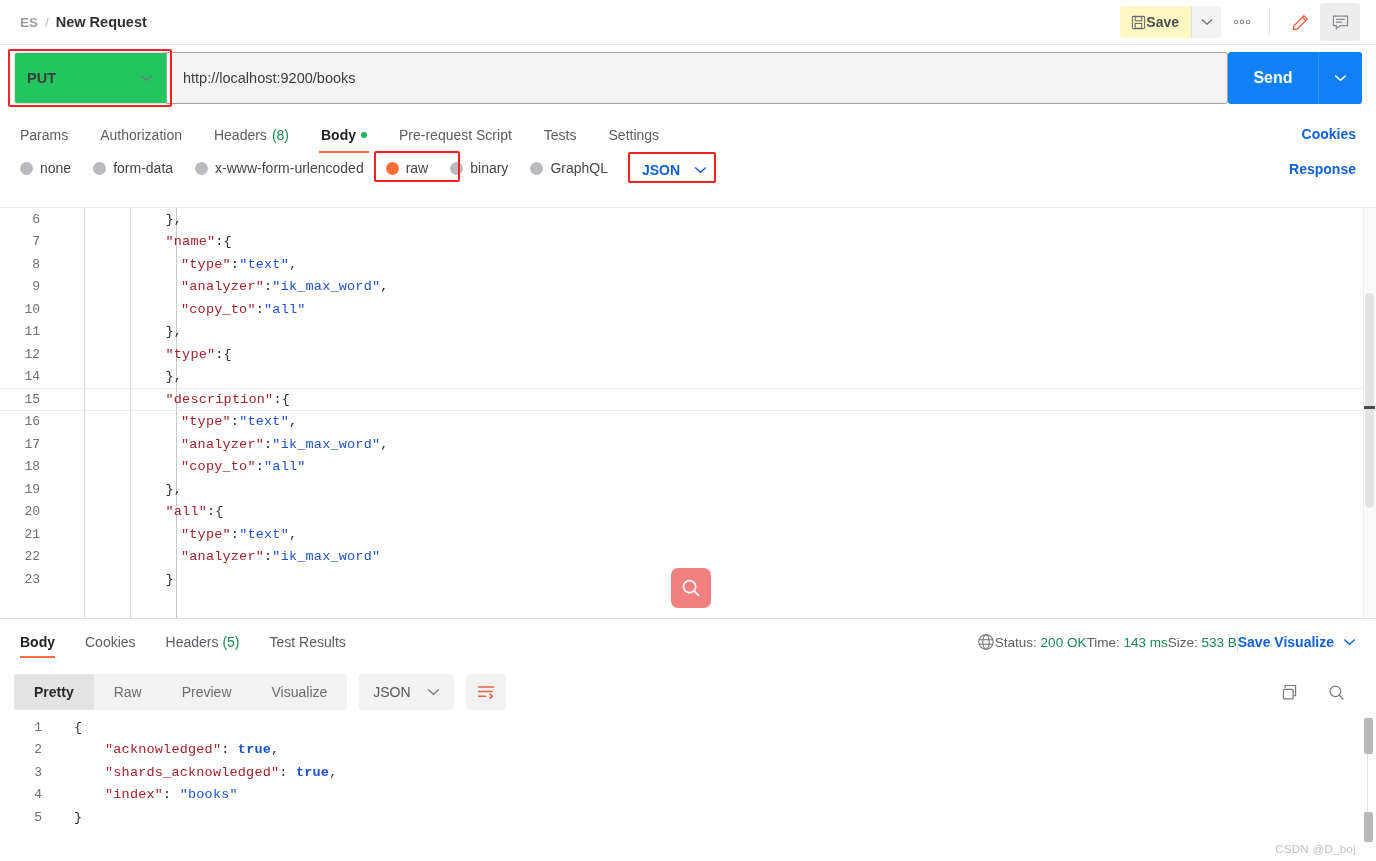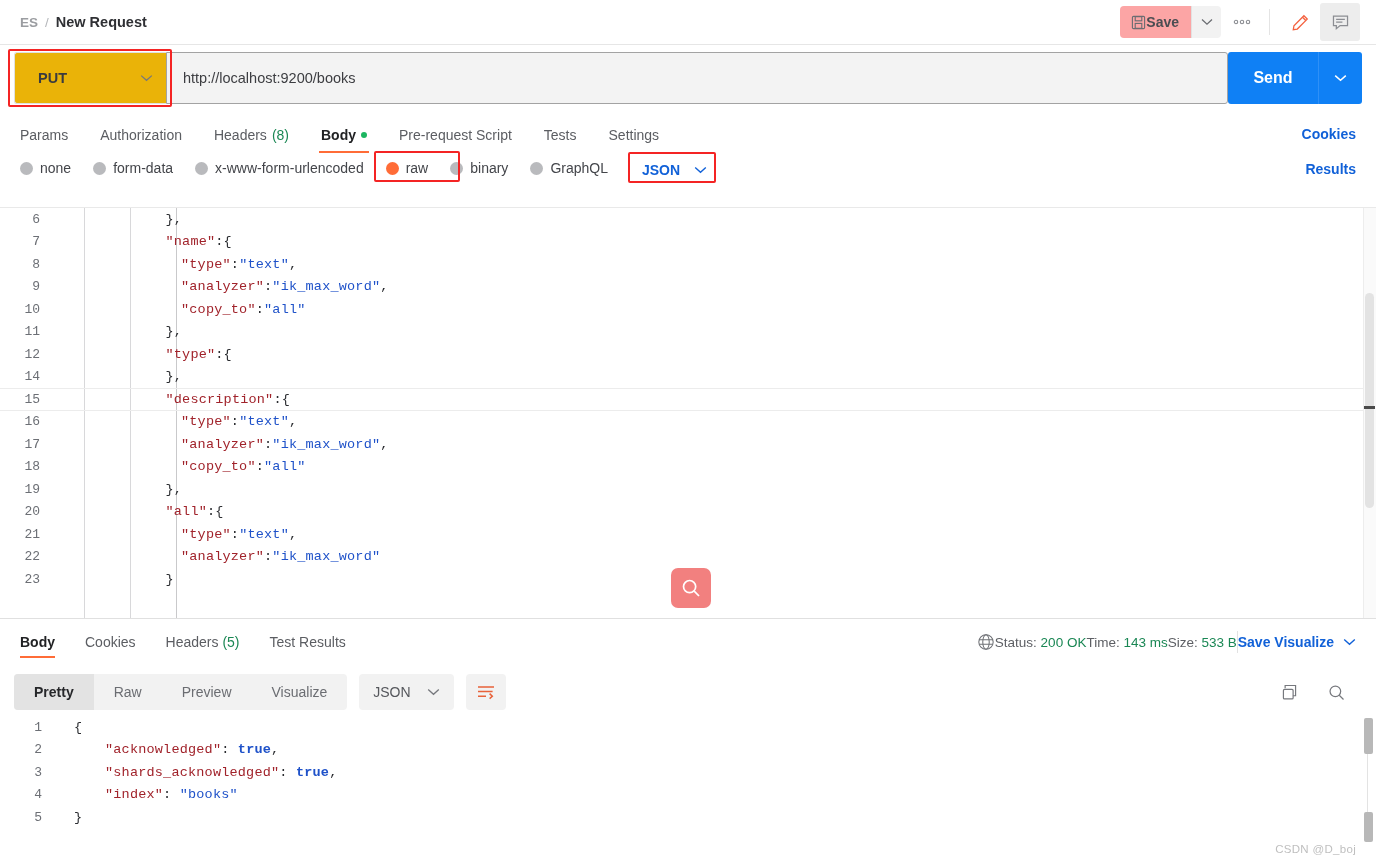--- a/index.html
+++ b/index.html
@@ -20,21 +20,21 @@
   }
   .breadcrumb { display: flex; align-items: center; gap: 7px; padding-left: 20px; font-size: 14px; }
   .bc-coll { color: #9b9da1; font-weight: 600; font-size: 13.5px; }
   .bc-sep { color: #b5b7bb; font-size: 13.5px; }
   .bc-name { color: #2f3034; font-weight: 700; font-size: 14.5px; }
 
   .topright { margin-left: auto; display: flex; align-items: center; padding-right: 16px; height: 100%; }
   .save-group { display: flex; align-items: center; height: 32px; border-radius: 4px; overflow: hidden; }
   .save-btn {
     display: flex; align-items: center; 
-    background: #fca5a5; height: 32px; padding: 0 12px 0 11px;
+    background: #fef9c3; height: 32px; padding: 0 12px 0 11px;
     font-size: 14px; color: #4b4d52; font-weight: 600; cursor: pointer;
   }
   .save-caret {
     background: #f2f2f2; height: 32px; width: 30px;
     display: flex; align-items: center; justify-content: center;
     border-left: 1px solid #e2e2e2; cursor: pointer;
   }
   .dots-btn {
     width: 34px; height: 32px; display: flex; align-items: center; justify-content: center;
     color: #8b8d92; font-size: 15px; letter-spacing: 1px; cursor: pointer; margin-left: 4px;
@@ -49,24 +49,24 @@
 
   
   .urlrow {
     position: absolute; left: 0; top: 45px; width: 1376px; height: 66px;
     display: flex; align-items: center; padding: 0 14px; gap: 0;
     background: #fff;
   }
   .method-wrap { position: relative; width: 152px; height: 52px; }
   .method-box {
     position: absolute; inset: 0;
-    background: #eab308; border: 1px solid #e0e0e0; border-right: none;
+    background: #22c55e; border: 1px solid #e0e0e0; border-right: none;
     border-radius: 3px 0 0 3px;
     display: flex; align-items: center; justify-content: space-between;
-    padding: 0 13px 0 23px; font-size: 14.5px; font-weight: 700; color: #3a3b3f;
+    padding: 0 13px 0 12px; font-size: 14.5px; font-weight: 700; color: #3a3b3f;
     cursor: pointer;
   }
   .redbox { position: absolute; border: 2px solid #f42424; border-radius: 2px; pointer-events: none; }
   .rb-method { left: -6px; top: -3px; width: 164px; height: 58px; }
 
   .url-input {
     flex: 1; height: 52px; background: #f3f3f3; border: 1px solid #a3a3a3;
     border-radius: 0 3px 3px 0; display: flex; align-items: center;
     padding-left: 16px; font-size: 14.5px; color: #3c3d41;
     font-family: "Liberation Sans", sans-serif;
@@ -366,21 +366,21 @@
         <span>JSON</span>
         <span>
           <svg width="13" height="8" viewBox="0 0 13 8" fill="none" stroke="#1161d8" stroke-width="1.4">
               <path d="M1.2 1.6 L6.5 6.3 L11.8 1.6"></path>
             </svg>
         </span>
       </div>
       <div class="redbox rb-json"></div>
     </div>
     <div style="margin-left:auto;">
-      <span class="link-blue">Results</span>
+      <span class="link-blue">Response</span>
     </div>
   </div>
 
   <div class="req-editor">
     <div class="code-area">
       <div class="indent-guides">
         <div class="guide soft" style="left:84px;"></div>
         <div class="guide soft" style="left:130px;"></div>
         <div class="guide" style="left:176px;"></div>
       </div>

